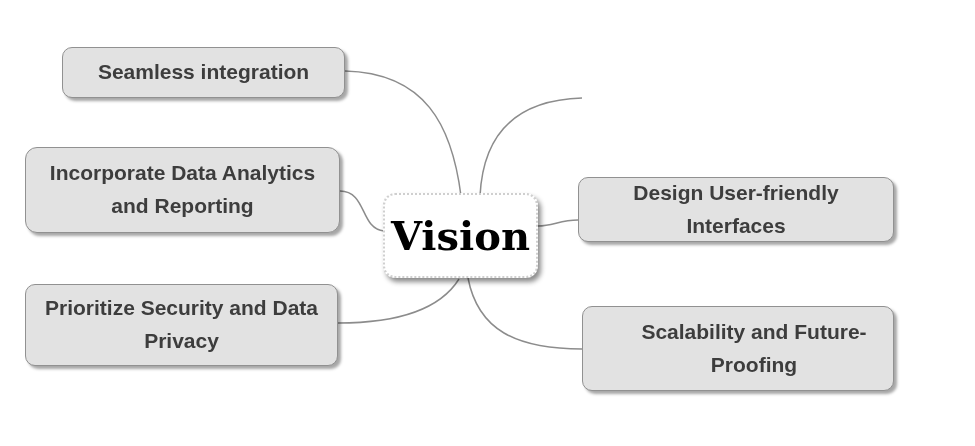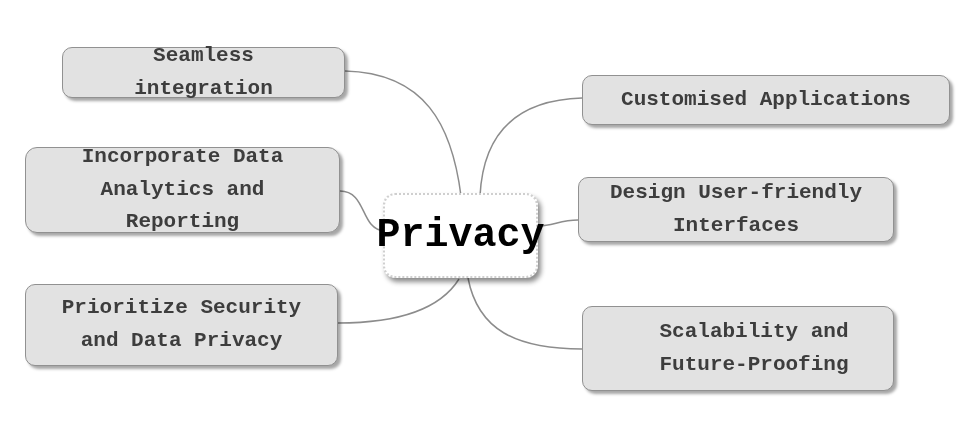--- a/index.html
+++ b/index.html
@@ -50,21 +50,21 @@
     background: var(--center-fill, #ffffff);
     border: 2px dotted var(--center-border, #cfcfcf);
     border-radius: 12px;
     color: var(--center-text, #000000);
     font-family: "DejaVu Serif", "Liberation Serif", serif;
     font-weight: 700;
     font-size: 40px;
     box-shadow: 3px 4px 5px rgba(0,0,0,0.45);
     cursor: pointer;
   }
-  .label { display: block; font-family: Liberation Mono, monospace; }
+  .label { display: block; }
 </style>
 </head>
 <body>
 
 <div class="canvas">
 
   <svg class="links" width="975" height="446" viewBox="0 0 975 446">
     <path d="M345,71 C425,73 452,125 461,196"></path>
     <path d="M340,191 C367,191 360,229 384,231"></path>
     <path d="M338,323 C412,323 444,303 459,279"></path>
@@ -78,29 +78,26 @@
   </div>
 
   <div class="node branch" style="left:25px; top:147px; width:315px; height:86px;border-radius:12px;">
     <span class="label">Incorporate Data Analytics and Reporting</span>
   </div>
 
   <div class="node branch" style="left:25px; top:284px; width:313px; height:82px;">
     <span class="label">Prioritize Security and Data Privacy</span>
   </div>
 
-  <div class="node branch" style="left:582px; top:75px; width:368px; height:50px;">
-    <span class="label">Customised Applications</span>
-  </div>
 
   <div class="node branch" style="left:578px; top:177px; width:316px; height:65px;">
     <span class="label">Design User-friendly Interfaces</span>
   </div>
 
   <div class="node branch" style="left:582px; top:306px; width:312px; height:85px;padding-left:48px;">
     <span class="label">Scalability and Future-Proofing</span>
   </div>
 
   <div class="node center-node" style="left:383px; top:193px; width:155px; height:85px;">
-    <span class="label">Privacy</span>
+    <span class="label">Vision</span>
   </div>
 
 </div>
 
 </body></html>

